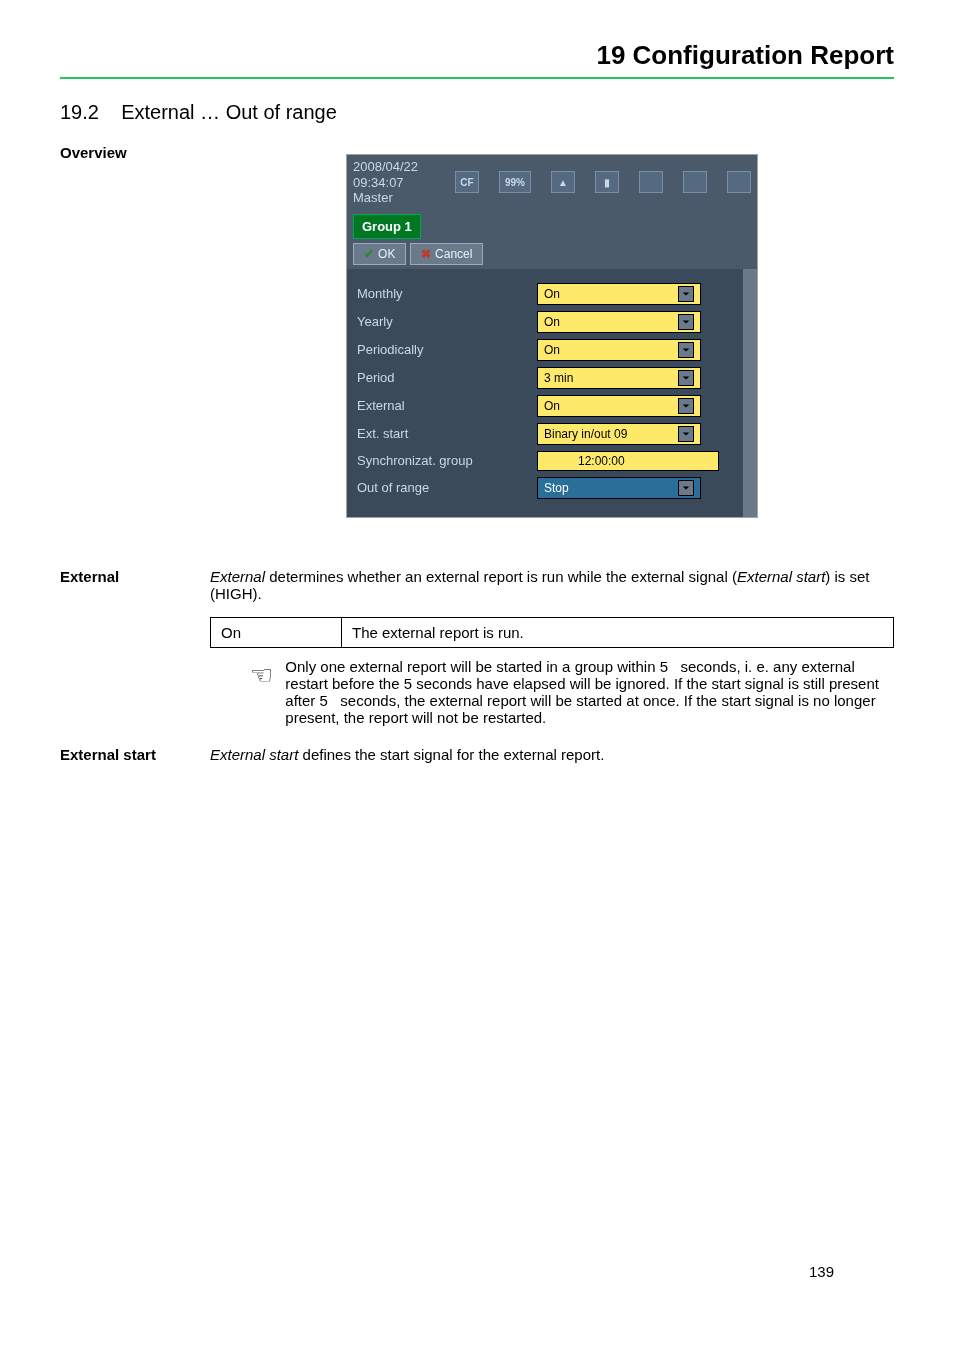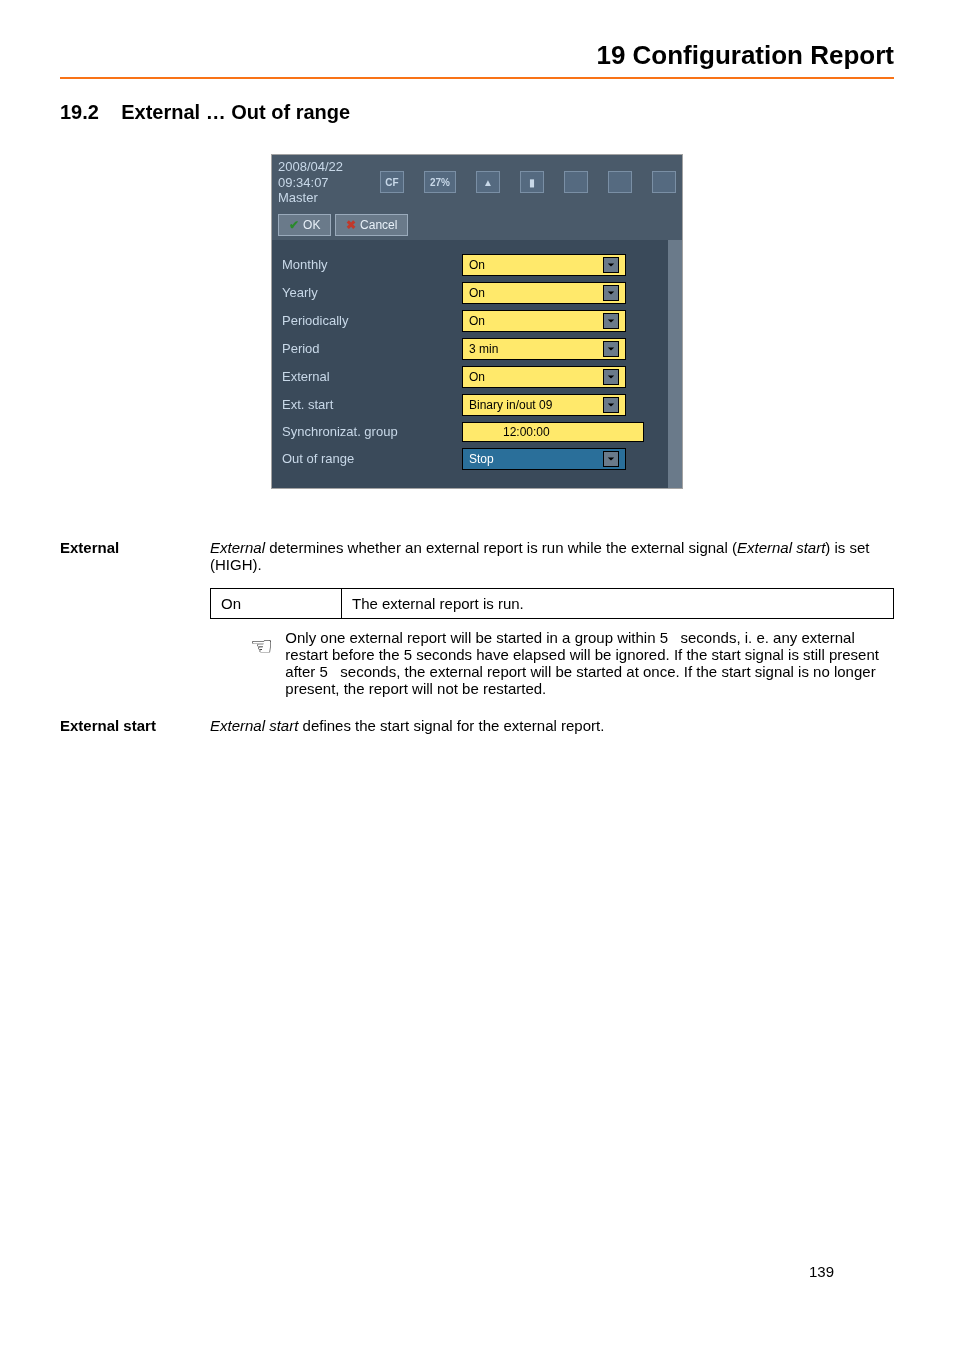--- a/index.html
+++ b/index.html
@@ -9,27 +9,27 @@
     background: #fff;
     width: 954px;
     box-sizing: border-box;
     font-size: 15px;
     color: #000;
   }
   .header {
     text-align: right;
     font-size: 26px;
     font-weight: bold;
-    border-bottom: 2px solid #f97316;
+    border-bottom: 2px solid #22c55e;
     padding-bottom: 6px;
     margin-bottom: 22px;
   }
   .section-title {
     font-size: 20px;
-    font-weight: bold;
+    font-weight: normal;
     margin-bottom: 20px;
   }
   .row {
     display: flex;
     margin-bottom: 20px;
   }
   .label-col {
     width: 150px;
     font-weight: bold;
     flex-shrink: 0;
@@ -195,43 +195,47 @@
     <span>19 Configuration Report</span>
   </div>
 
   <div class="section-title">
     <span>19.2</span>
     &nbsp;&nbsp;
     <span>External … Out of range</span>
   </div>
 
   <div class="row">
+    <div class="label-col">Overview</div>
     <div class="content-col">
       <div class="screenshot-wrap">
         <div class="screenshot">
           <div class="sc-top">
             <div class="sc-top-left">
               <span>2008/04/22</span>
               &nbsp;&nbsp;&nbsp;&nbsp;&nbsp;
               <span>09:34:07</span><br>
               <span>Master</span>
             </div>
             <div class="sc-top-right">
               <span class="sc-icon">
                   <span>CF</span>
                 </span>
               <span class="sc-icon" style="width:30px;">
-                  <span>27%</span>
+                  <span>99%</span>
                 </span>
               <span class="sc-icon">▲</span>
               <span class="sc-icon">▮</span>
               <span class="sc-icon"></span>
               <span class="sc-icon"></span>
               <span class="sc-icon"></span>
             </div>
+          </div>
+          <div style="padding:4px 6px 0 6px; background:#4a5a6a;">
+            <span class="sc-grouptab">Group 1</span>
           </div>
           <div class="sc-buttons">
             <span class="sc-btn">
               <span class="check">✔</span>
               <span>OK</span>
             </span>
             <span class="sc-btn">
               <span class="cross">✖</span>
               <span>Cancel</span>
             </span>

